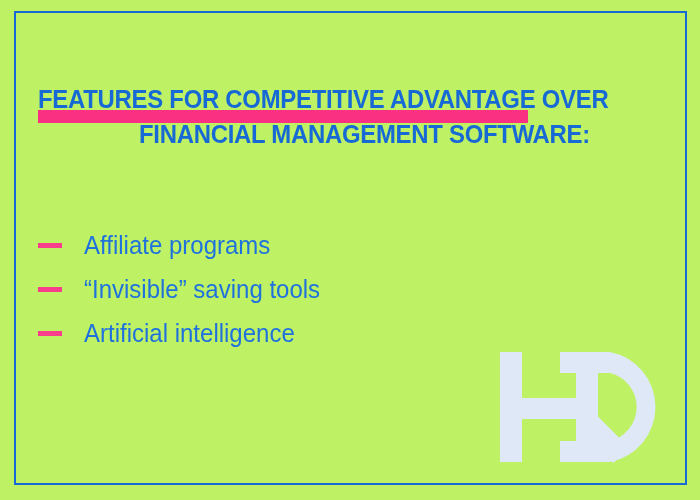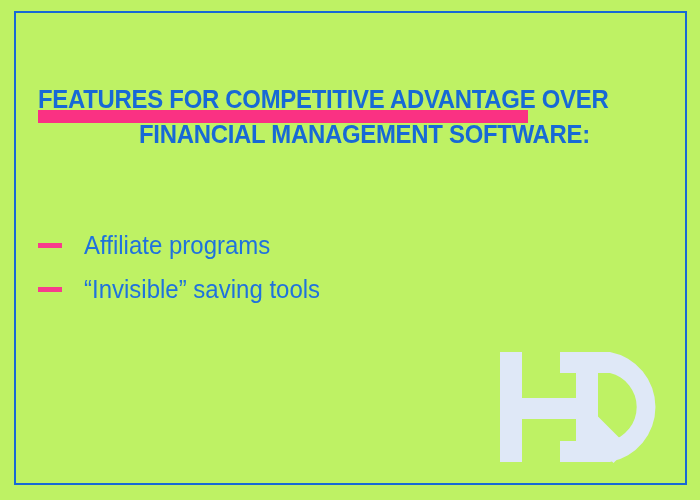--- a/index.html
+++ b/index.html
@@ -168,16 +168,20 @@
 
     <ul id="bullet-list">
       <li class="bullet-item">
         <span class="bullet-dash"></span>
         <span class="bullet-label">Affiliate programs</span>
       </li>
       <li class="bullet-item">
         <span class="bullet-dash"></span>
         <span class="bullet-label">“Invisible” saving tools</span>
       </li>
+      <li class="bullet-item">
+        <span class="bullet-dash"></span>
+        <span class="bullet-label">Artificial intelligence</span>
+      </li>
     </ul>
 
   </div>
 </div>
 
 </body></html>

